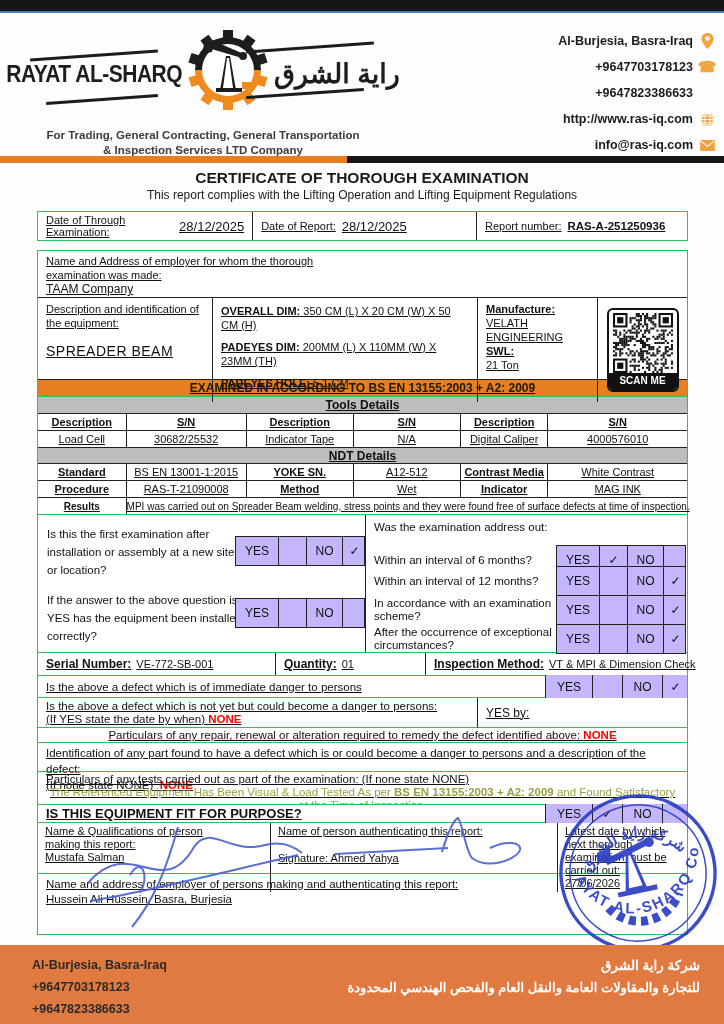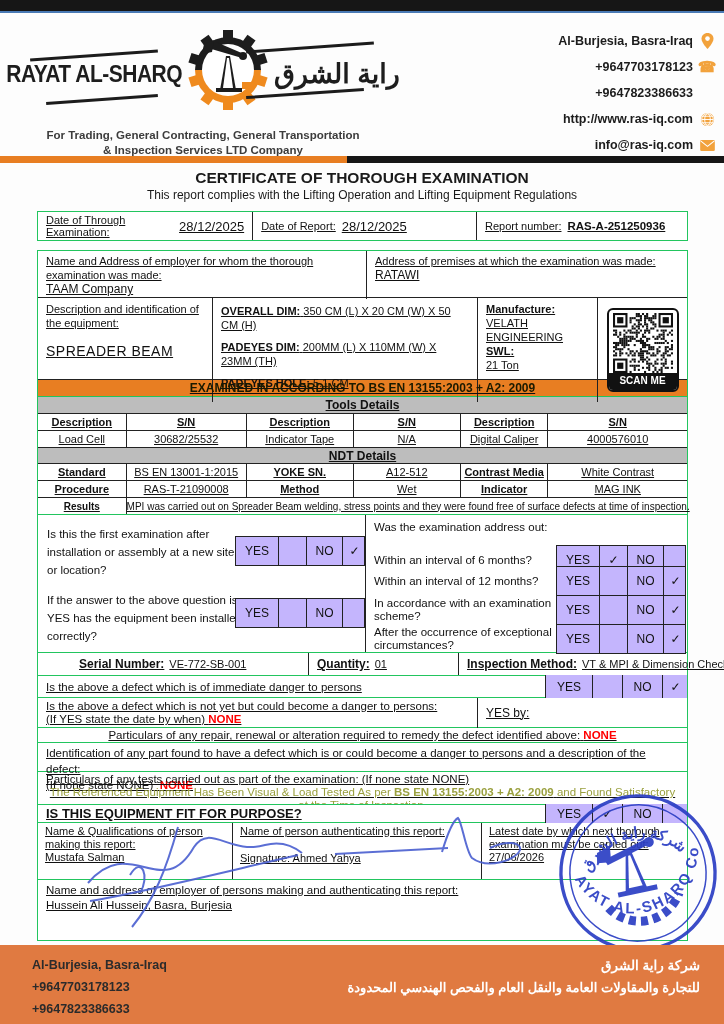--- a/index.html
+++ b/index.html
@@ -83,40 +83,40 @@
   .cbm { font-size:13px; }
   .cb-a { position:absolute; grid-template-columns:42px 28px 36px 24px; width:130px; height:30px; }
   .q-right { position:relative; }
   .q-rt { position:absolute; left:8px; top:6px; font-size:11.5px; }
   .q-row { position:absolute; left:0; width:100%; height:30px; display:flex; align-items:center; }
   .q-row .qtxt2 { margin-left:8px; width:180px; font-size:11.5px; line-height:13px; }
   .cb-b { position:absolute; right:1px; top:0; grid-template-columns:42px 28px 36px 24px; width:130px; height:100%; }
 
   
   .serial { display:grid; grid-template-columns:237px 150px 1fr; height:24px; }
-  .serial > div { display:flex; align-items:center; padding:0 8px;margin-left:33px; }
+  .serial > div { display:flex; align-items:center; padding:0 8px; }
   .serial b { font-size:12px; margin-right:5px; white-space:nowrap; }
   .serial span { white-space:nowrap; }
 
   .qline { position:relative; height:23px; display:flex; align-items:center; }
   .qline .txt { margin-left:8px; font-size:11.5px; }
   .cb-c { position:absolute; right:0; top:-1px; grid-template-columns:46px 30px 40px 26px; width:142px; height:calc(100% + 2px); border-top:none; border-bottom:none; border-right:none; }
 
   .future { display:grid; grid-template-columns:439px 1fr; height:31px; }
   .future > div { padding:2px 8px; line-height:13px; font-size:11.5px; }
   .red { color:#ff0000; font-weight:bold; }
   .oneline { height:16px; display:flex; align-items:center; padding:0 8px; font-size:11.5px;justify-content:center; }
   .twolines { height:30px; padding:2px 8px; line-height:16px; font-size:11.5px; }
   .tests { height:34px; padding:1px 8px; font-size:11.5px; line-height:13px; }
   .olive { color:#9aa03f; text-align:center; display:block; }
 
   .fitrow { height:19px; }
   .fitrow .txt { font-size:13px; font-weight:bold; }
 
-  .sigs { display:grid; grid-template-columns:194px 249px 1fr; height:58px; }
+  .sigs { display:grid; grid-template-columns:194px 249px 1fr; height:52px;gap:38px; }
   .sigs > div { padding:2px 7px; font-size:11px; line-height:13px; }
   .employer { height:62px; padding:3px 8px; font-size:11.5px; line-height:15px; }
 
   .sig-svg { position:absolute; pointer-events:none; }
 
   .stamp { position:absolute; left:556px; top:791px; width:164px; height:164px; transform:rotate(-12deg); opacity:0.92; }
 
   
   .footer { position:absolute; left:0; top:945px; width:724px; height:79px; background:#e07a41; }
   .f-left { position:absolute; left:32px; top:9px; font-size:12.5px; font-weight:bold; color:#2b2b2b; line-height:22px; }
@@ -254,24 +254,20 @@
         </div>
     </div>
 
     <div class="gap"></div>
 
     <div class="tbl">
       <div class="info-r1">
         <div>
           <div>Name and Address of employer for whom the thorough examination was made:</div>
           <div class="val12">TAAM Company</div>
-        </div>
-        <div class="cell-l">
-          <div>Address of premises at which the examination was made:</div>
-          <div class="val12">RATAWI</div>
         </div>
       </div>
       <div class="info-r2">
         <div>
           <div>Description and identification of the equipment:</div>
           <div class="equip-name">SPREADER BEAM</div>
         </div>
         <div class="cell-l">
           <div class="dim-line"><b class="lbl">OVERALL DIM:</b> <span>350 CM (L) X 20 CM (W) X 50 CM (H)</span></div>
           <div class="dim-line"><b class="lbl">PADEYES DIM:</b> <span>200MM (L) X 110MM (W) X 23MM (TH)</span></div>

